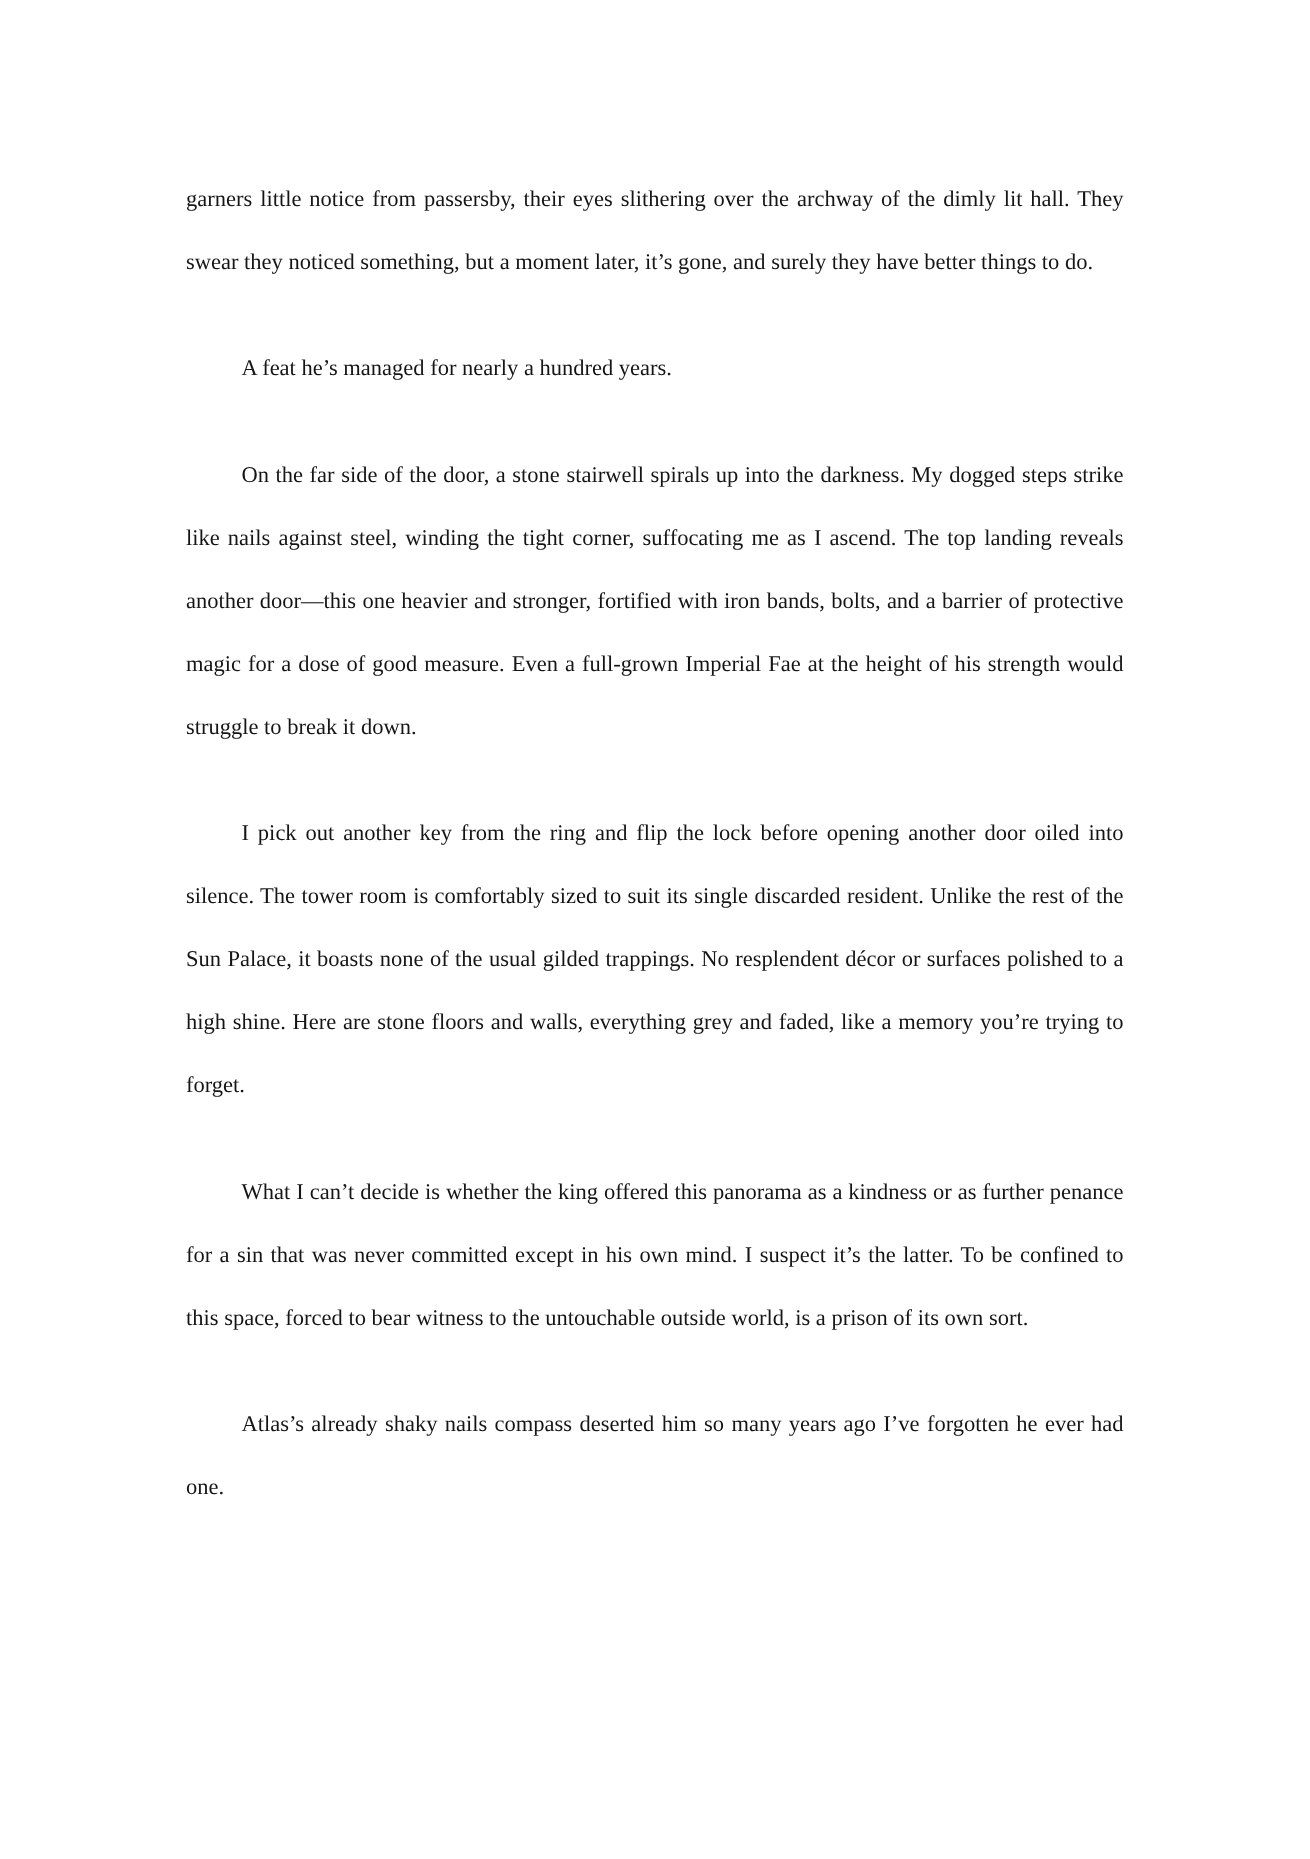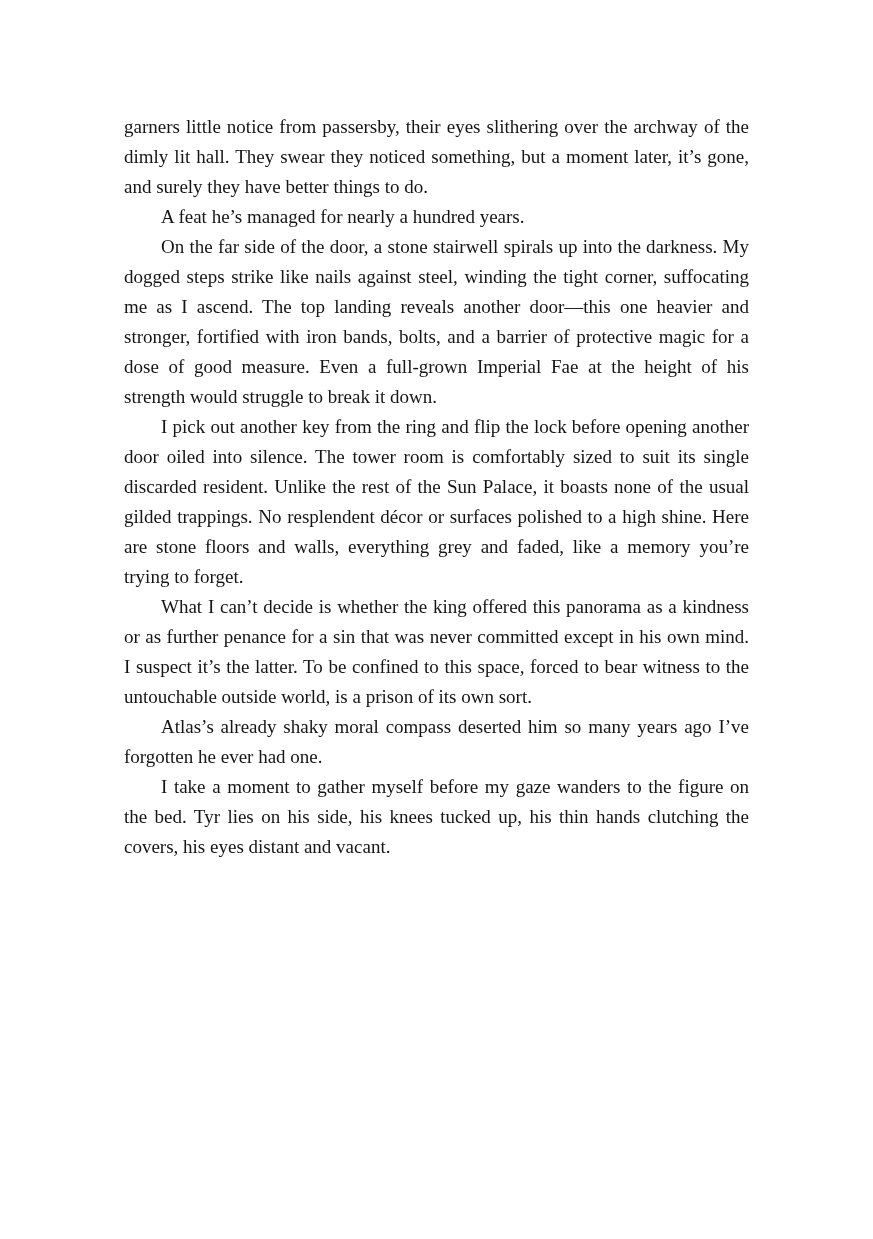--- a/index.html
+++ b/index.html
@@ -11,40 +11,40 @@
     position: relative;
     width: 873px;
     height: 1239px;
     background: #ffffff;
     box-sizing: border-box;
     padding: 112px 124px 0 124px;
     overflow: hidden;
   }
   .text-block {
     font-family: "Liberation Serif", "DejaVu Serif", serif;
-    font-size: 19px;
-    line-height: 30px;
+    font-size: 15px;
+    line-height: 42px;
     color: #151515;
     text-align: justify;
     width: 625px;
   }
   .text-block p {
     margin: 0;
     padding: 0;
   }
   .text-block p.indented {
     text-indent: 37px;
+    margin-top: 29px;
   }
 </style>
 </head>
 <body>
 
 <div class="page">
   <div class="text-block">
     <p>garners little notice from passersby, their eyes slithering over the archway of the dimly lit hall. They swear they noticed something, but a moment later, it’s gone, and surely they have better things to do.</p>
     <p class="indented">A feat he’s managed for nearly a hundred years.</p>
     <p class="indented">On the far side of the door, a stone stairwell spirals up into the darkness. My dogged steps strike like nails against steel, winding the tight corner, suffocating me as I ascend. The top landing reveals another door—this one heavier and stronger, fortified with iron bands, bolts, and a barrier of protective magic for a dose of good measure. Even a full-grown Imperial Fae at the height of his strength would struggle to break it down.</p>
     <p class="indented">I pick out another key from the ring and flip the lock before opening another door oiled into silence. The tower room is comfortably sized to suit its single discarded resident. Unlike the rest of the Sun Palace, it boasts none of the usual gilded trappings. No resplendent décor or surfaces polished to a high shine. Here are stone floors and walls, everything grey and faded, like a memory you’re trying to forget.</p>
     <p class="indented">What I can’t decide is whether the king offered this panorama as a kindness or as further penance for a sin that was never committed except in his own mind. I suspect it’s the latter. To be confined to this space, forced to bear witness to the untouchable outside world, is a prison of its own sort.</p>
-    <p class="indented">Atlas’s already shaky moral compass deserted him so many years ago I’ve forgotten he ever had one.</p>
-    <p class="indented">I take a moment to gather myself before my gaze wanders to the figure on the bed. Tyr lies on his side, his knees tucked up, his thin hands clutching the covers, his eyes distant and vacant.</p>
+    <p class="indented">Atlas’s already shaky nails compass deserted him so many years ago I’ve forgotten he ever had one.</p>
   </div>
 </div>
 
 </body></html>

